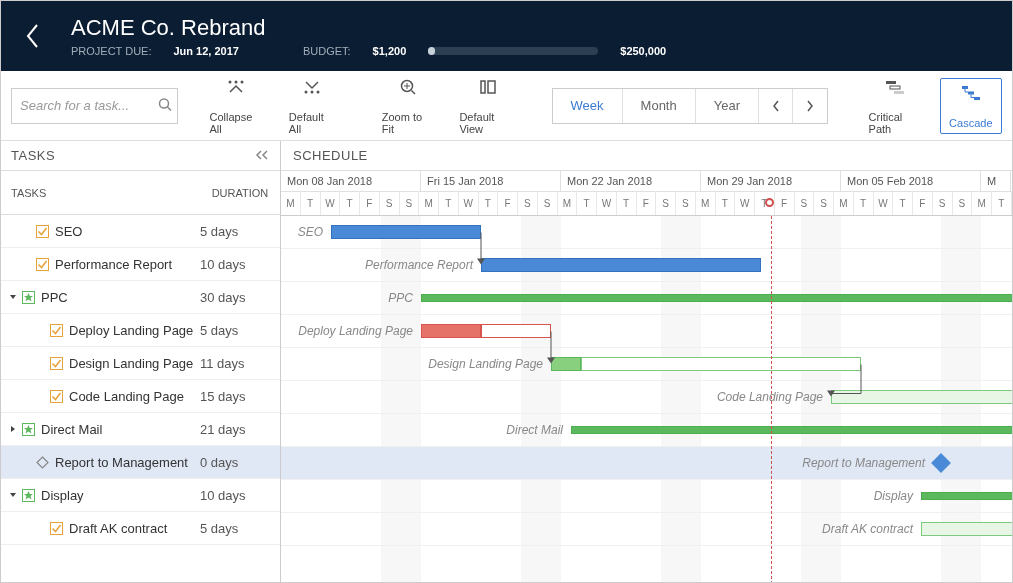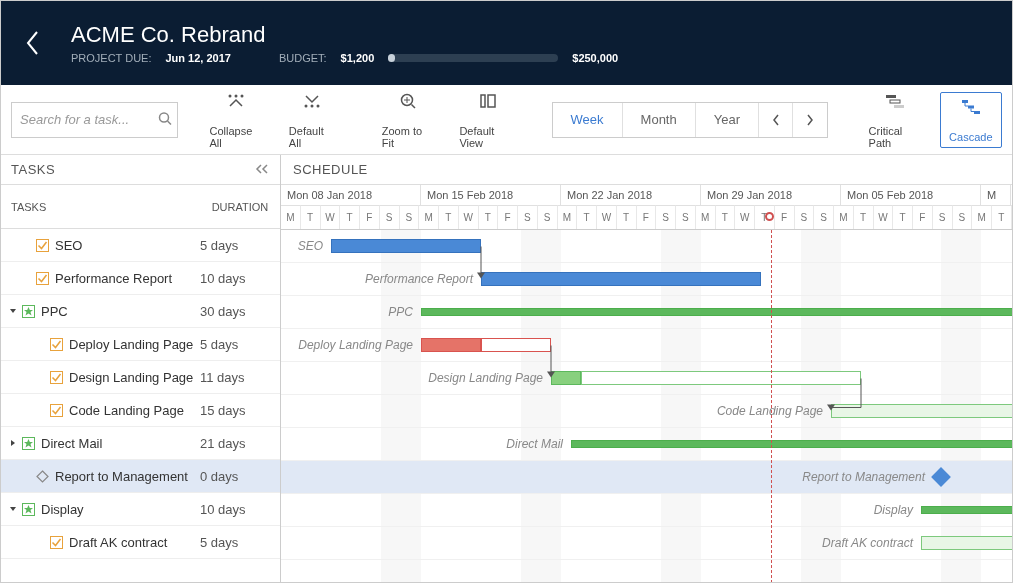--- a/index.html
+++ b/index.html
@@ -1,24 +1,24 @@
 <!DOCTYPE html>
 <html><head>
 <meta charset="utf-8">
 <style>
   * { box-sizing: border-box; margin: 0; padding: 0; }
   body { font-family: "Segoe UI", Arial, sans-serif; font-size: 13px; color: #333; background: #fff; width: 1013px; height: 583px; overflow: hidden; border: 1px solid #ccc; }
 
   
-  .header { background: #0b1d33; color: #fff; height: 84px; display: flex; align-items: center; padding: 0 12px; gap: 18px; }
+  .header { background: #0b1d33; color: #fff; height: 70px; display: flex; align-items: center; padding: 0 12px; gap: 18px; }
   .back-chevron { width: 40px; height: 40px; display: flex; align-items: center; justify-content: center; cursor: pointer; }
   .back-chevron svg { stroke: #fff; }
   .header-main { display: flex; flex-direction: column; gap: 4px; flex: 1; }
   .header-row1 { font-size: 22px; font-weight: 300; }
-  .header-row2 { display: flex; align-items: center; gap: 14px; font-size: 11px; color: #c7d1da; }
+  .header-row2 { display: flex; align-items: center; gap: 22px; font-size: 11px; color: #c7d1da; }
   .header-row2 .label { opacity: 0.8; }
   .header-row2 .value { font-weight: 600; color: #fff; }
   .budget-bar { width: 170px; height: 8px; background: #2d3f52; border-radius: 4px; position: relative; }
   .budget-bar .fill { position: absolute; left: 0; top: 0; height: 100%; width: 4%; background: #c7d1da; border-radius: 4px; }
 
   
   .toolbar { height: 70px; display: flex; align-items: center; padding: 6px 10px; gap: 6px; border-bottom: 1px solid #ddd; }
   .search-wrap { position: relative; width: 180px; }
   .search-wrap input { width: 100%; height: 36px; padding: 4px 28px 4px 8px; border: 1px solid #ccc; font-size: 13px; color: #555; }
   .search-wrap input::placeholder { font-style: italic; color: #999; }
@@ -372,21 +372,21 @@
           <div class="dur">5 days</div>
         </div>
       </div>
   </div>
 
   <div class="right-pane">
     <div class="sched-header">SCHEDULE</div>
     <div class="timeline-header" id="timeline-header" style="position: relative;">
         <div class="week-row">
           <div class="week-cell" style="width: 140px;">Mon 08 Jan 2018</div>
-          <div class="week-cell" style="width: 140px;">Mon 15 Feb 2018</div>
+          <div class="week-cell" style="width: 140px;">Fri 15 Jan 2018</div>
           <div class="week-cell" style="width: 140px;">Mon 22 Jan 2018</div>
           <div class="week-cell" style="width: 140px;">Mon 29 Jan 2018</div>
           <div class="week-cell" style="width: 140px;">Mon 05 Feb 2018</div>
           <div class="week-cell" style="width: 30px;">M</div>
         </div>
         <div class="day-row">
           <div class="day-cell">M</div>
           <div class="day-cell">T</div>
           <div class="day-cell">W</div>
           <div class="day-cell">T</div>

